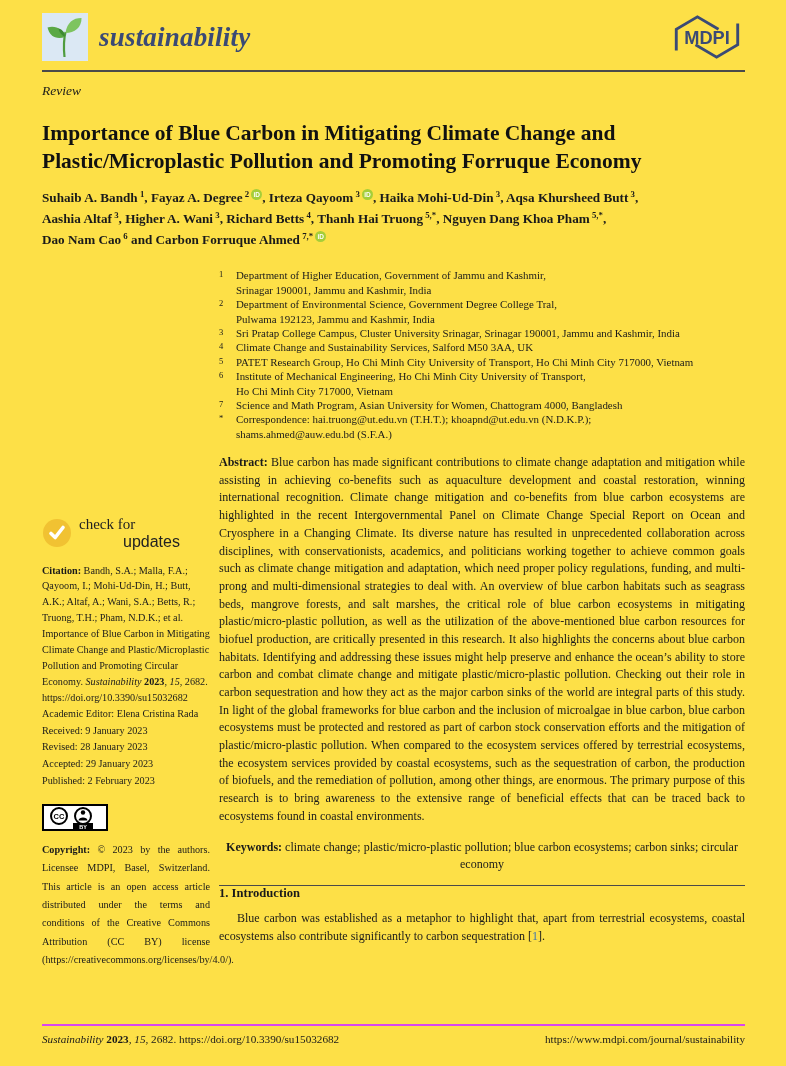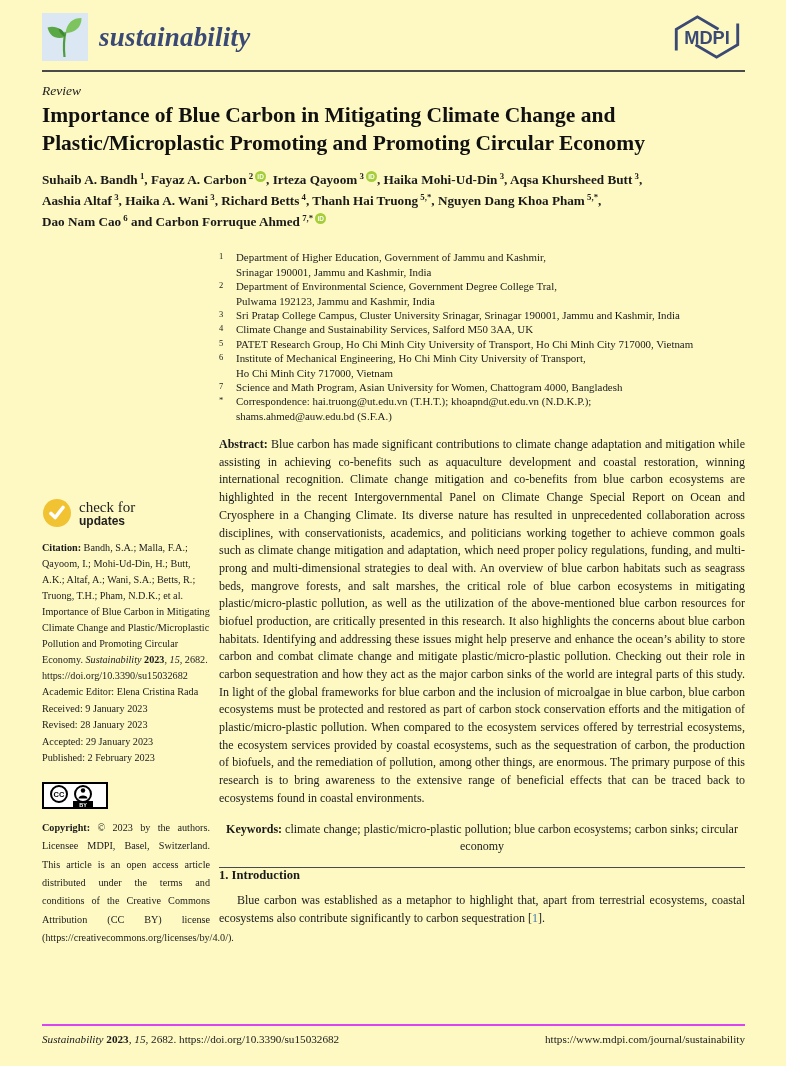--- a/index.html
+++ b/index.html
@@ -1,56 +1,56 @@
 <!DOCTYPE html>
 <html><head>
 <meta charset="utf-8">
 <style>
   * { margin:0; padding:0; box-sizing:border-box; }
   body { background:#e8e8e8; font-family:"Liberation Serif", serif; }
   .page {
-    width:786px; height:1066px; background:#fef9c3; position:relative;
+    width:786px; height:1066px; background:#fde047; position:relative;
     margin:0 auto; overflow:hidden; color:#1a1a1a;
   }
   .inner { padding:0 41px 0 42px; }
 
   
   .hdr { display:flex; justify-content:space-between; align-items:center; padding-top:13px; }
   .brand { display:flex; align-items:center; }
   .brand-box { width:46px; height:48px; display:block; }
   .journal-name {
     font-size:27px; font-weight:bold; font-style:italic;
     color:#3b4a75; margin-left:11px; letter-spacing:0.2px;
   }
   .mdpi-logo { display:block; }
   .hdr-rule { border:none; border-top:2px solid #4a4a4a; margin-top:9px; }
 
   
   .review-label { font-style:italic; font-size:13.5px; margin-top:11px; }
-  .title { font-size:21.5px; font-weight:bold; line-height:1.3; margin-top:3px; color:#111; }
+  .title { font-size:21.5px; font-weight:bold; line-height:1.3; margin-top:21px; color:#111; }
   .authors { margin-top:12px; font-weight:bold; font-size:13.2px; line-height:1.55; }
   .authors sup { font-size:8.8px; }
 
   .orcid-icon {
     display:inline-block; width:11px; height:11px; border-radius:50%;
     background:#a6ce39; color:#fff; font-family:"Liberation Sans", sans-serif;
     font-size:6.5px; font-weight:bold; text-align:center; line-height:11px;
     position:relative; top:-5px; margin-left:2px; font-style:normal;
   }
 
   
   .content { display:flex; margin-top:8px; }
   .sidebar { width:177px; flex-shrink:0; font-size:10.2px; }
   .main { flex:1; }
 
   
   .chk-badge { margin-top:258px; display:flex; align-items:center; cursor:pointer; }
   .chk-text { margin-left:7px; font-family:"Liberation Sans", sans-serif; color:#222; }
   .chk-text .l1 { font-size:15px; display:block; line-height:1.1;font-family:Liberation Serif, serif; }
-  .chk-text .l2 { font-size:12px; font-weight:bold; display:block; line-height:1.1; }
+  .chk-text .l2 { font-size:16px; font-weight:normal; display:block; line-height:1.1;margin-left:44px; }
   .citation { margin-top:12px; line-height:1.56; width:168px; text-align:left; }
   .citation .lbl { font-weight:bold; }
   .citation .doi-link { word-break:break-all; }
   .acad-editor { line-height:1.6; width:160px;font-family:Liberation Serif, serif; }
   .dates { margin-top:1px; line-height:1.62; }
   .cc-badge { margin-top:15px; display:block; cursor:pointer; }
   .copyright { margin-top:10px; line-height:1.8; width:168px; text-align:justify; }
   .copyright .lbl { font-weight:bold; }
 
   
@@ -95,25 +95,25 @@
         <path d="M7 39 V17 L29 4 L51 17" fill="none" stroke="#3b4a75" stroke-width="3"></path>
         <path d="M71 11 V33 L49 46 L27 33" fill="none" stroke="#3b4a75" stroke-width="3"></path>
         <text x="39" y="32" text-anchor="middle" font-family="Liberation Sans, sans-serif" font-size="19" font-weight="bold" fill="#3b4a75">MDPI</text>
       </svg>
     </div>
     <hr class="hdr-rule">
 
     <div class="review-label">Review</div>
     <h1 class="title">
       <span>Importance of Blue Carbon in Mitigating Climate Change and</span><br>
-      <span>Plastic/Microplastic Promoting and Promoting Circular Economy</span>
+      <span>Plastic/Microplastic Pollution and Promoting Forruque Economy</span>
     </h1>
     <div class="authors" id="authors">
-        <div><span>Suhaib A. Bandh</span><sup> 1</sup>, <span>Fayaz A. Carbon</span><sup> 2</sup><span class="orcid-icon">iD</span>, <span>Irteza Qayoom</span><sup> 3</sup><span class="orcid-icon">iD</span>, <span>Haika Mohi-Ud-Din</span><sup> 3</sup>, <span>Aqsa Khursheed Butt</span><sup> 3</sup>,</div>
-        <div><span>Aashia Altaf</span><sup> 3</sup>, <span>Haika A. Wani</span><sup> 3</sup>, <span>Richard Betts</span><sup> 4</sup>, <span>Thanh Hai Truong</span><sup> 5,*</sup>, <span>Nguyen Dang Khoa Pham</span><sup> 5,*</sup>,</div>
+        <div><span>Suhaib A. Bandh</span><sup> 1</sup>, <span>Fayaz A. Degree</span><sup> 2</sup><span class="orcid-icon">iD</span>, <span>Irteza Qayoom</span><sup> 3</sup><span class="orcid-icon">iD</span>, <span>Haika Mohi-Ud-Din</span><sup> 3</sup>, <span>Aqsa Khursheed Butt</span><sup> 3</sup>,</div>
+        <div><span>Aashia Altaf</span><sup> 3</sup>, <span>Higher A. Wani</span><sup> 3</sup>, <span>Richard Betts</span><sup> 4</sup>, <span>Thanh Hai Truong</span><sup> 5,*</sup>, <span>Nguyen Dang Khoa Pham</span><sup> 5,*</sup>,</div>
         <div><span>Dao Nam Cao</span><sup> 6</sup> and <span>Carbon Forruque Ahmed</span><sup> 7,*</sup><span class="orcid-icon">iD</span></div>
       </div>
 
     <div class="content">
 
       <div class="sidebar">
         <div class="chk-badge">
           <svg width="30" height="30" viewBox="0 0 30 30">
             <circle cx="15" cy="15" r="14" fill="#f1c232"></circle>
             <path d="M9 15.5 L13.2 19.5 L21 9.5" fill="none" stroke="#ffffff" stroke-width="3.6" stroke-linecap="round" stroke-linejoin="round"></path>

